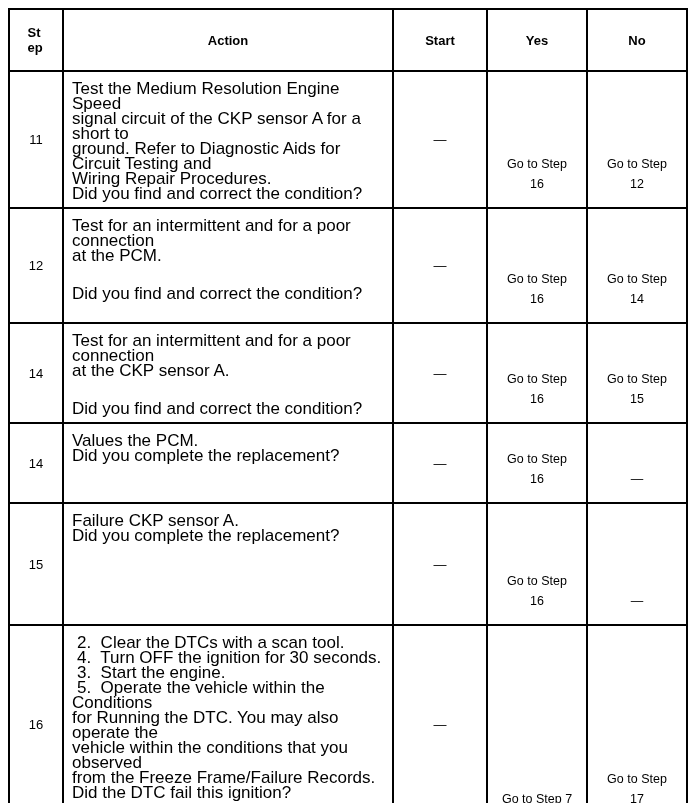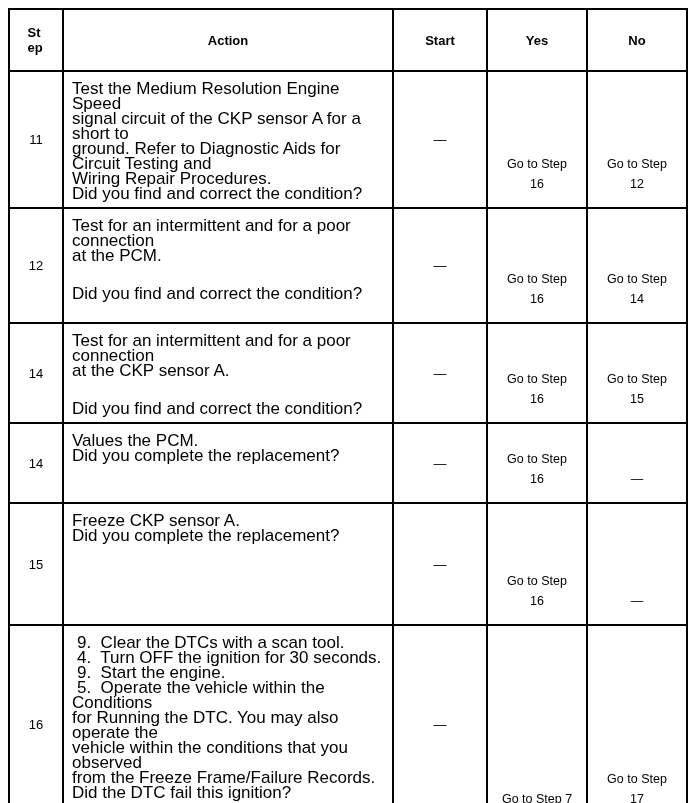--- a/index.html
+++ b/index.html
@@ -149,35 +149,35 @@
       </td>
       <td class="values"><span>—</span></td>
       <td class="goto"><span class="pre">Go to Step
 16</span></td>
       <td class="goto"><span class="pre">—</span></td>
     </tr>
 
     <tr class="r4">
       <td class="step"><span>15</span></td>
       <td class="action">
-        <div class="pre">Freeze CKP sensor A.</div>
+        <div class="pre">Failure CKP sensor A.</div>
         <div class="pre question">Did you complete the replacement?</div>
       </td>
       <td class="values"><span>—</span></td>
       <td class="goto"><span class="pre">Go to Step
 16</span></td>
       <td class="goto"><span class="pre">—</span></td>
     </tr>
 
     <tr class="r5">
       <td class="step"><span>16</span></td>
       <td class="action">
-        <div class="pre li">9.  Clear the DTCs with a scan tool.</div>
+        <div class="pre li">2.  Clear the DTCs with a scan tool.</div>
         <div class="pre li">4.  Turn OFF the ignition for 30 seconds.</div>
-        <div class="pre li">9.  Start the engine.</div>
+        <div class="pre li">3.  Start the engine.</div>
         <div class="pre li">5.  Operate the vehicle within the Conditions
 for Running the DTC. You may also operate the
 vehicle within the conditions that you observed
 from the Freeze Frame/Failure Records.</div>
         <div class="pre question gap-md">Did the DTC fail this ignition?</div>
       </td>
       <td class="values"><span>—</span></td>
       <td class="goto"><span class="pre">Go to Step 7</span></td>
       <td class="goto"><span class="pre">Go to Step
 17</span></td>

